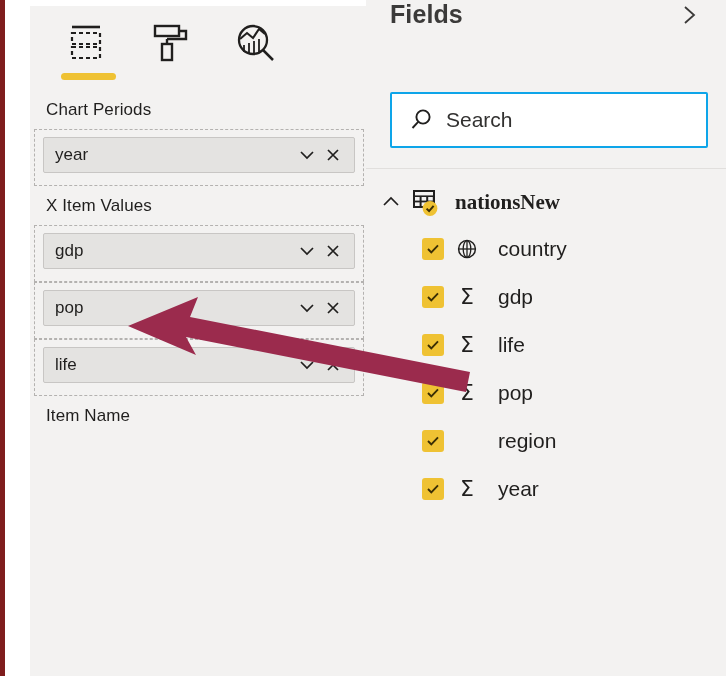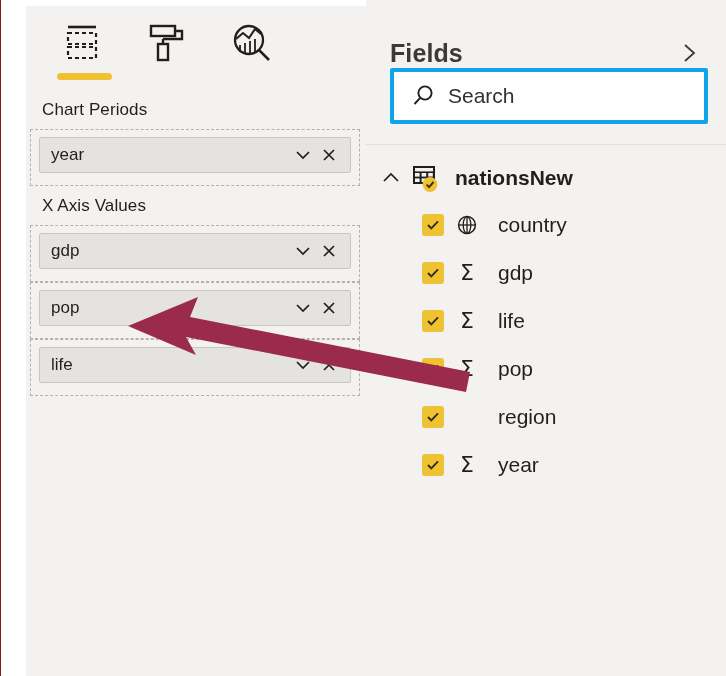--- a/index.html
+++ b/index.html
@@ -22,21 +22,21 @@
     background: #ffffff;
   }
 
   
   .viz-pane {
     position: relative;
     width: 366px;
     height: 676px;
     background: #ffffff;
     box-sizing: border-box;
-    border-left: 1px solid #7f1d1d;
+    border-left: 5px solid #7f1d1d;
     flex: 0 0 366px;
   }
   .viz-inner {
     position: absolute;
     left: 25px;
     top: 6px;
     width: 341px;
     bottom: 0;
     background: #f3f2f1;
     overflow: hidden;
@@ -132,22 +132,22 @@
   .fields-pane {
     position: relative;
     flex: 1 1 auto;
     height: 676px;
     background: #f3f2f1;
     box-sizing: border-box;
     overflow: hidden;
   }
   .fields-header {
     display: flex;
-    align-items: flex-end;
-    height: 68px;
+    align-items: flex-start;
+    height: 92px;
     padding: 0 22px 0 24px;
     box-sizing: border-box;
   }
   .fields-title {
     flex: 1 1 auto;
     font-size: 25px;
     font-weight: bold;
     color: #3b3a39;
     letter-spacing: 0.1px;
   }
@@ -158,21 +158,21 @@
     align-items: center;
     justify-content: center;
     cursor: pointer;
   }
   .search-wrap {
     margin: 0 18px 0 24px;
   }
   .search-box {
     height: 56px;
     background: #ffffff;
-    border: 4px solid #0ea5e9;
+    border: 2px solid #0ea5e9;
     border-radius: 2px;
     display: flex;
     align-items: center;
     padding: 0 13px 0 14px;
     box-sizing: border-box;
     cursor: text;
   }
   .search-icon {
     flex: 0 0 auto;
     width: 32px;
@@ -201,20 +201,21 @@
 
   .field-tree {
     padding-top: 10px;
   }
   .table-row {
     display: flex;
     align-items: center;
     height: 46px;
     padding-left: 10px;
     cursor: pointer;
+    font-family: Liberation Serif, serif;
   }
   .tree-chevron {
     flex: 0 0 auto;
     width: 30px;
     height: 30px;
     display: flex;
     align-items: center;
     justify-content: center;
     cursor: pointer;
   }
@@ -349,21 +350,21 @@
                 </svg>
             </span>
             <span class="chip-btn">
               <svg width="20" height="20" viewBox="0 0 20 20">
                   <path d="M5 5 L15 15 M15 5 L5 15" stroke="#201f1e" stroke-width="1.7"></path>
                 </svg>
             </span>
           </div>
         </div>
 
-        <div class="well-label">X Axis Values</div>
+        <div class="well-label">X Item Values</div>
         <div class="dropzone">
           <div class="chip">
             <span class="chip-text">gdp</span>
             <span class="chip-btn">
               <svg width="20" height="20" viewBox="0 0 20 20">
                   <path d="M4 7 L10 13 L16 7" fill="none" stroke="#201f1e" stroke-width="1.7"></path>
                 </svg>
             </span>
             <span class="chip-btn">
               <svg width="20" height="20" viewBox="0 0 20 20">
@@ -398,20 +399,21 @@
                 </svg>
             </span>
             <span class="chip-btn">
               <svg width="20" height="20" viewBox="0 0 20 20">
                   <path d="M5 5 L15 15 M15 5 L5 15" stroke="#201f1e" stroke-width="1.7"></path>
                 </svg>
             </span>
           </div>
         </div>
 
+        <div class="well-label">Item Name</div>
       </div>
     </div>
   </div>
 
   <div class="fields-pane">
 
     <div class="fields-header">
       <span class="fields-title">Fields</span>
       <span class="collapse-btn">
         <svg width="24" height="24" viewBox="0 0 24 24">

